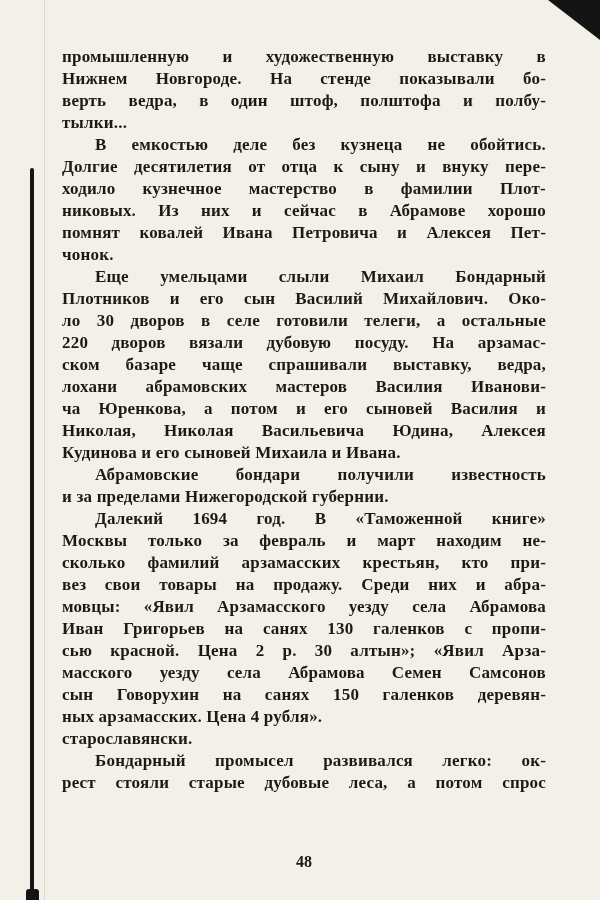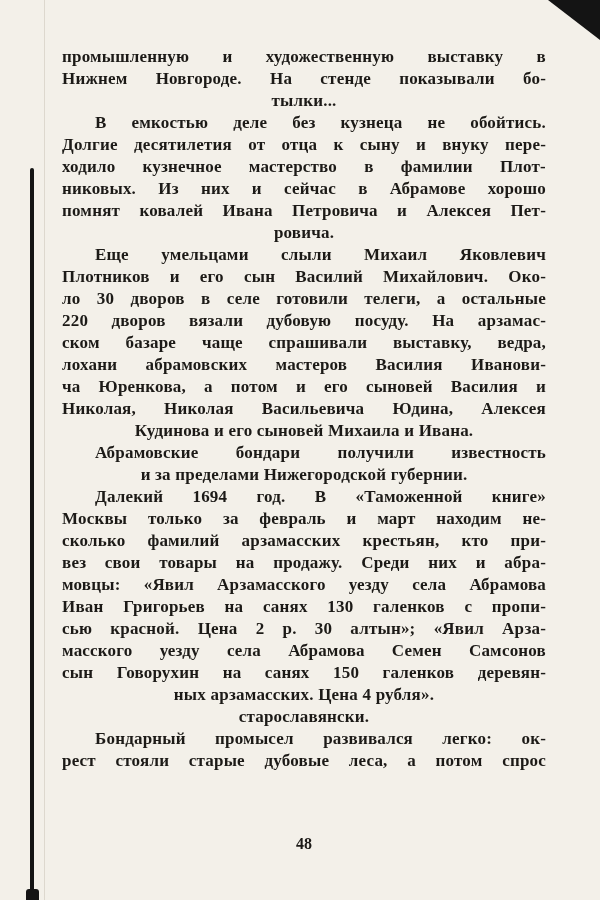--- a/index.html
+++ b/index.html
@@ -58,60 +58,61 @@
     left: 62px;
     top: 46px;
     width: 484px;
     font-size: 17px;
     font-weight: 700;
     letter-spacing: 0.2px;
   }
   .line {
     height: 22px;
     line-height: 22px;
-    text-align: center;
+    text-align: left;
     overflow: visible;
   }
   .line.justify {
     text-align: justify;
     text-align-last: justify;
   }
   .line.indent {
     text-indent: 33px;
   }
   .page-number {
     position: absolute;
     left: 62px;
-    top: 835px;
+    top: 853px;
     width: 484px;
     text-align: center;
     font-size: 16px;
     font-weight: 700;
   }
 </style>
 </head>
 <body>
 
 <div class="scan">
   <div class="page-shadow-left"></div>
   <div class="edge-left"></div>
   <div class="edge-left-blob"></div>
   <div class="corner-tr"></div>
 
   <div class="text-block">
       <div class="line justify">промышленную и художественную выставку в</div>
       <div class="line justify">Нижнем Новгороде. На стенде показывали бо-</div>
+      <div class="line justify">верть ведра, в один штоф, полштофа и полбу-</div>
       <div class="line">тылки...</div>
       <div class="line indent justify">В емкостью деле без кузнеца не обойтись.</div>
       <div class="line justify">Долгие десятилетия от отца к сыну и внуку пере-</div>
       <div class="line justify">ходило кузнечное мастерство в фамилии Плот-</div>
       <div class="line justify">никовых. Из них и сейчас в Абрамове хорошо</div>
       <div class="line justify">помнят ковалей Ивана Петровича и Алексея Пет-</div>
-      <div class="line">ровича.</div>
-      <div class="line indent justify">Еще умельцами слыли Михаил Яковлевич</div>
+      <div class="line">чонок.</div>
+      <div class="line indent justify">Еще умельцами слыли Михаил Бондарный</div>
       <div class="line justify">Плотников и его сын Василий Михайлович. Око-</div>
       <div class="line justify">ло 30 дворов в селе готовили телеги, а остальные</div>
       <div class="line justify">220 дворов вязали дубовую посуду. На арзамас-</div>
       <div class="line justify">ском базаре чаще спрашивали выставку, ведра,</div>
       <div class="line justify">лохани абрамовских мастеров Василия Иванови-</div>
       <div class="line justify">ча Юренкова, а потом и его сыновей Василия и</div>
       <div class="line justify">Николая, Николая Васильевича Юдина, Алексея</div>
       <div class="line">Кудинова и его сыновей Михаила и Ивана.</div>
       <div class="line indent justify">Абрамовские бондари получили известность</div>
       <div class="line">и за пределами Нижегородской губернии.</div>

